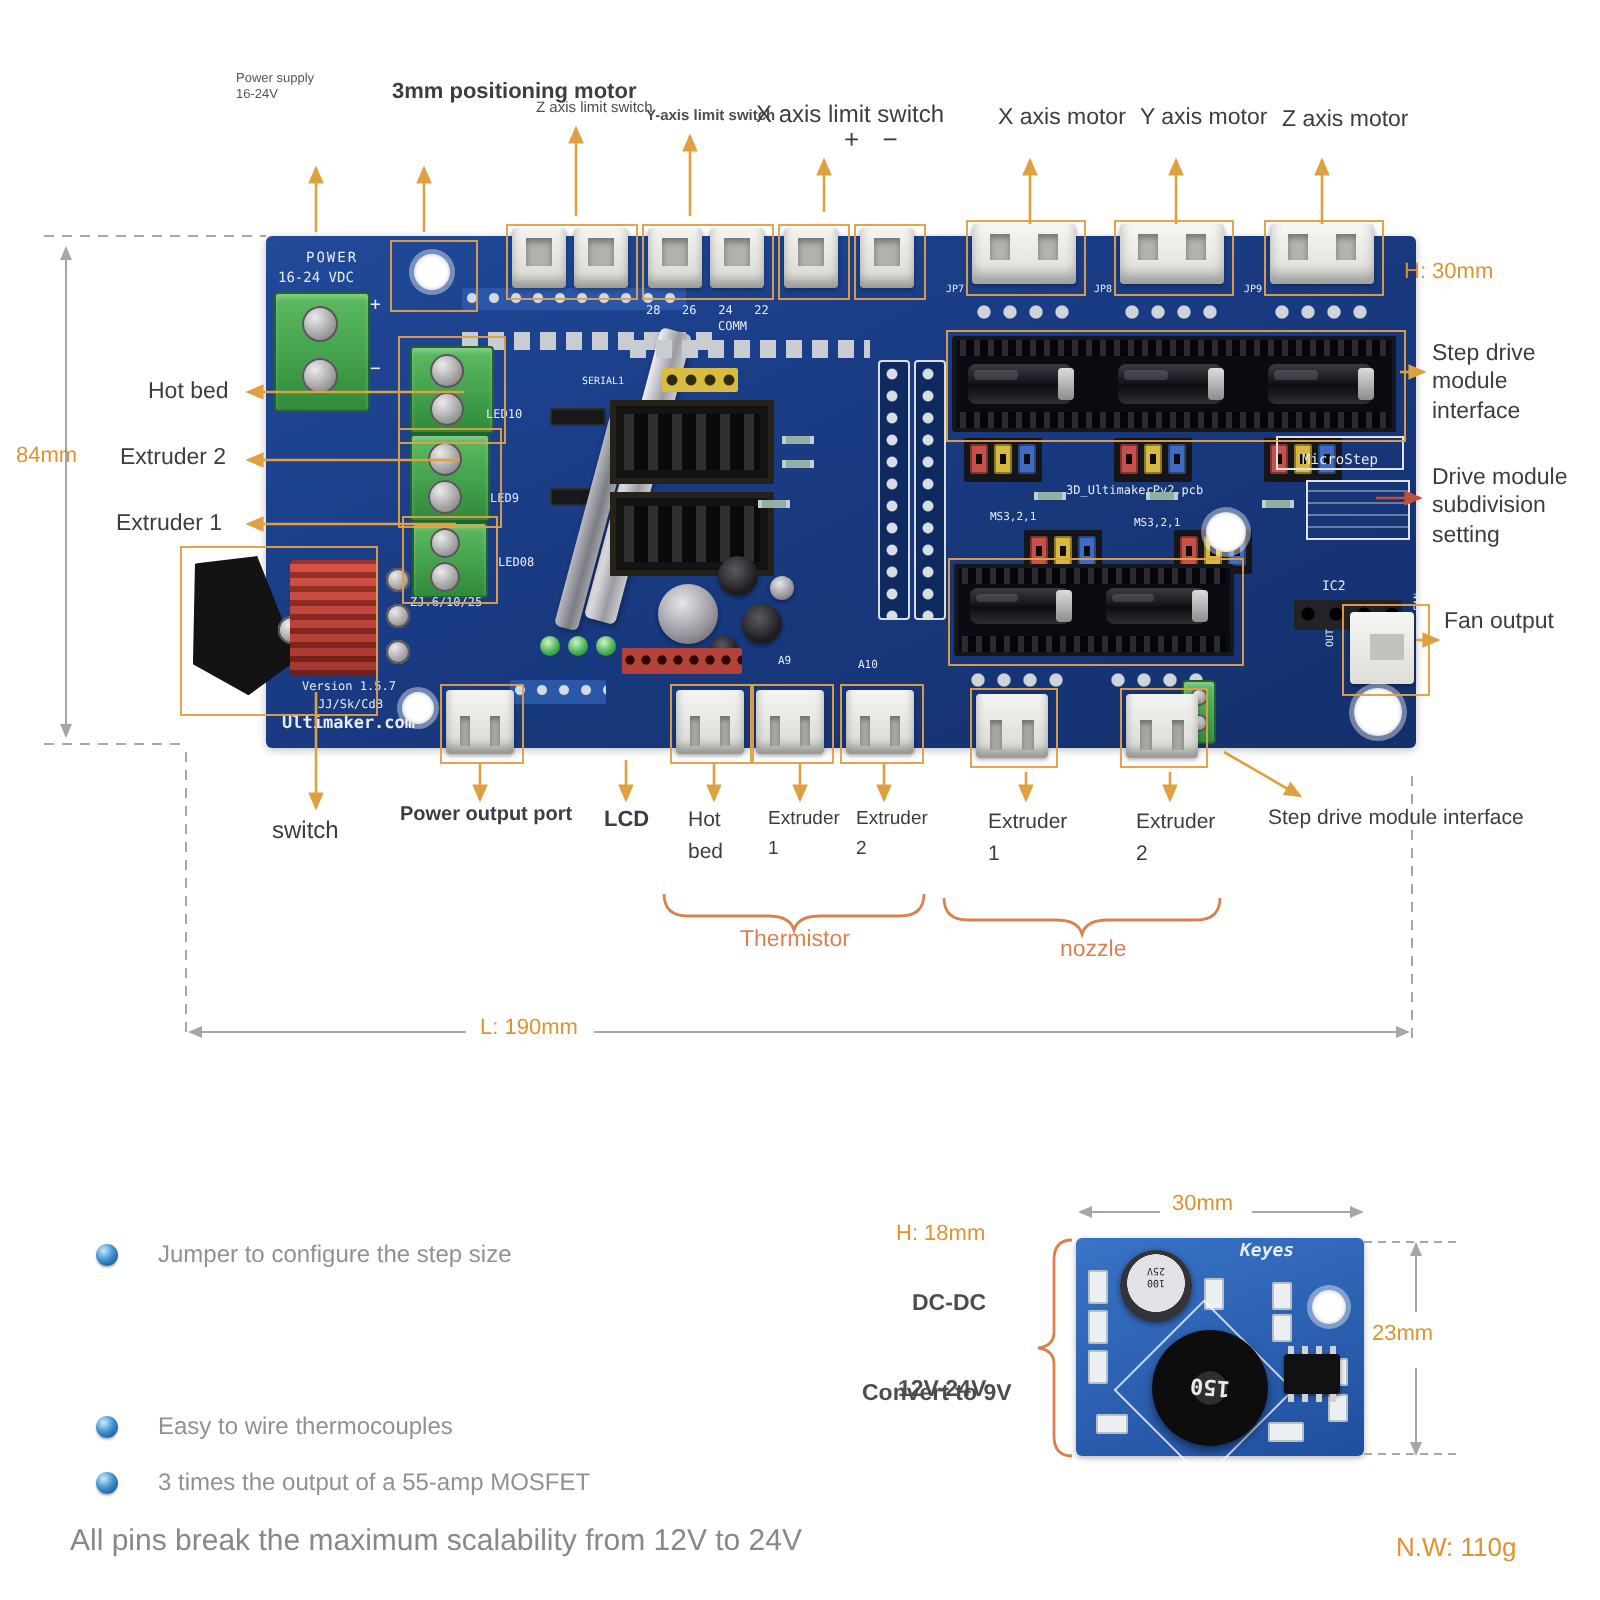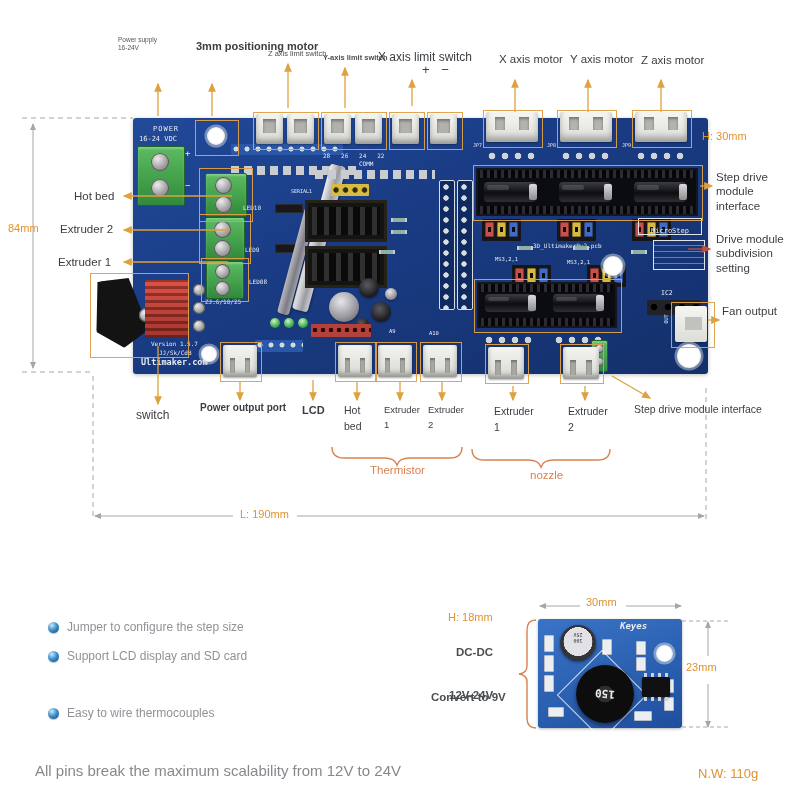--- a/index.html
+++ b/index.html
@@ -96,21 +96,21 @@
   .dc-toroid{position:absolute;border-radius:50%;
        background:radial-gradient(circle at 50% 50%,#2e2e2e 0 20%,#0d0d0d 21% 78%,#2a2a2a 79%);
        box-shadow:0 2px 4px rgba(0,0,0,.5);}
   .dc-chip{position:absolute;background:#111114;border-radius:2px;box-shadow:0 1px 2px rgba(0,0,0,.5);}
   .dc-chip::before,.dc-chip::after{content:"";position:absolute;left:8%;width:84%;height:4px;
        background:repeating-linear-gradient(90deg,#cfd3d8 0 3px,rgba(0,0,0,0) 3px 7px);}
   .dc-chip::before{top:-4px;} .dc-chip::after{bottom:-4px;}
   .diam{position:absolute;border:1px solid rgba(255,255,255,.75);transform:rotate(45deg);}
   
   .feat-head{position:absolute;left:35px;top:591px;font-size:16.5px;color:#94989c;letter-spacing:.3px;z-index:30;}
-  .feat-row{position:absolute;left:48px;z-index:30;display:flex;align-items:center;gap:8px;justify-content:center;}
+  .feat-row{position:absolute;left:48px;z-index:30;display:flex;align-items:center;gap:20px;justify-content:center;}
   .bullet{width:11px;height:11px;border-radius:50%;flex:0 0 11px;
        background:radial-gradient(circle at 35% 30%,#cfe8f7,#3f93cf 45%,#1b5f9e 80%);
        box-shadow:0 1px 1px rgba(0,0,0,.25);}
   .feat-txt{font-size:12px;color:#8e9296;}
   .feat-foot{position:absolute;left:35px;top:762px;font-size:15px;color:#85898d;z-index:30;}
   svg.overlay{position:absolute;left:0;top:0;z-index:20;}
 </style>
 </head>
 <body>
 
@@ -428,23 +428,23 @@
   <div class="lbl bold" style="left:456px;top:645px;font-size:11.5px;color:#4a4e52;">DC-DC</div>
   <div class="lbl bold" style="left:449px;top:688px;font-size:11.5px;color:#4a4e52;">12V-24V</div>
   <div class="lbl bold" style="left:431px;top:690px;font-size:11.5px;color:#4a4e52;">Convert to 9V</div>
   <div class="lbl orange" style="left:686px;top:661px;font-size:11px;">23mm</div>
   <div class="lbl orange" style="left:698px;top:766px;font-size:13px;">N.W: 110g</div>
 
   <div class="feat-row" style="top:620px;">
     <span class="bullet"></span>
     <span class="feat-txt">Jumper to configure the step size</span>
   </div>
-  <div class="feat-row" style="top:649px;">
-    <span class="bullet"></span>
-    <span class="feat-txt">Support LCD display and SD card</span>
-  </div>
   <div class="feat-row" style="top:706px;">
     <span class="bullet"></span>
     <span class="feat-txt">Easy to wire thermocouples</span>
   </div>
+  <div class="feat-row" style="top:734px;">
+    <span class="bullet"></span>
+    <span class="feat-txt">3 times the output of a 55-amp MOSFET</span>
+  </div>
   <div class="feat-foot">All pins break the maximum scalability from 12V to 24V</div>
 
 </div>
 
 </body></html>

